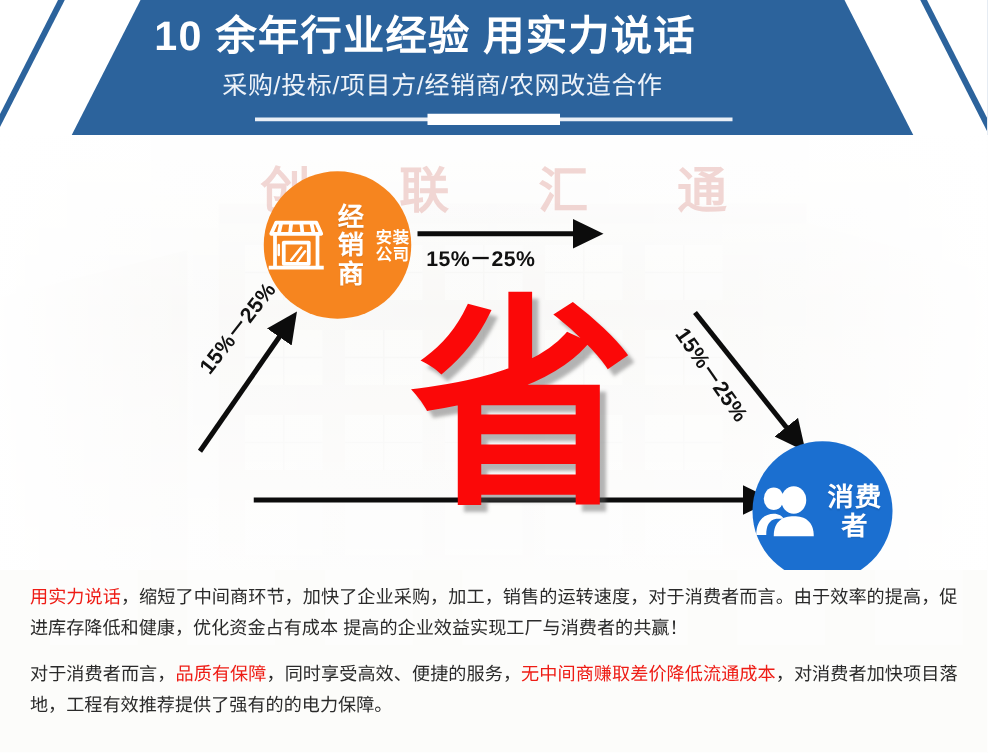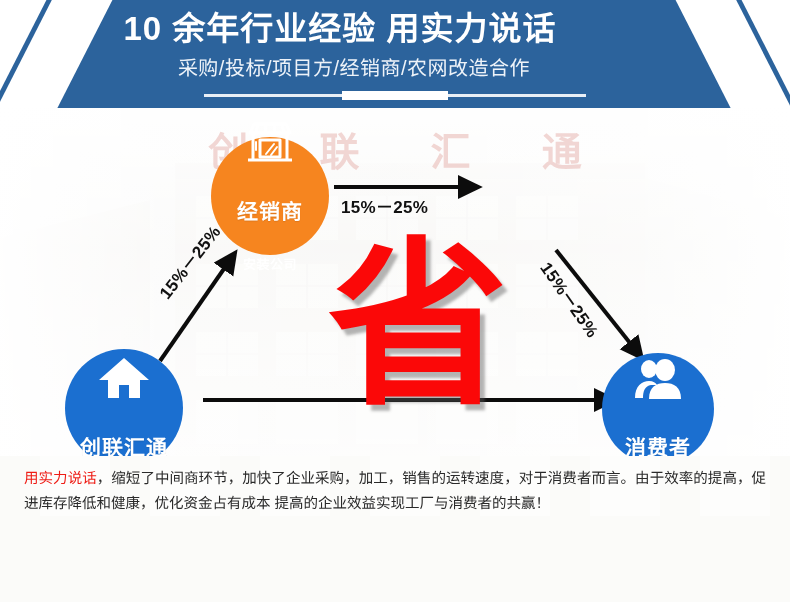--- a/index.html
+++ b/index.html
@@ -128,24 +128,23 @@
   }
 
   
   .node {
     position: absolute;
     border-radius: 50%;
     text-align: center;
     color: #ffffff;
     z-index: 6;
     display: flex;
-    flex-direction: column;
+    flex-direction: row;
     align-items: center;
     justify-content: center;
-    gap: 34px;
   }
   .node .node-icon { display: block; line-height: 0; }
   .node-label {
     font-size: 21px;
     font-weight: bold;
     letter-spacing: 1px;
     line-height: 1.05;
     margin-top: 3px;
     text-shadow: 0 1px 1px rgba(0,0,0,0.10);
   }
@@ -358,28 +357,20 @@
             <path d="M22 34 L30 24 M27 35 L33 27"></path>
             <path d="M12 22 v8"></path>
           </g>
         </svg>
       </span>
       <span class="node-label">经销商</span>
       <span class="node-sublabel">安装公司</span>
     </div>
 
 
-    <div class="node" id="node-company">
-      <span class="node-icon">
-        <svg width="54" height="44" viewBox="0 0 54 44">
-          <path d="M27 2 L52 24 H43 V42 H32 V29 H22 V42 H11 V24 H2 Z" fill="#ffffff"></path>
-        </svg>
-      </span>
-      <span class="node-label">创联汇通</span>
-    </div>
 
     <div class="node" id="node-consumer">
       <span class="node-icon">
         <svg width="52" height="42" viewBox="0 0 52 42">
           <g fill="#ffffff">
             <ellipse cx="17" cy="11" rx="8" ry="9"></ellipse>
             <path d="M3 40 C3 28 10 23 17 23 C21 23 24 25 25 27 L19 27 C13 28 11 33 11 40 Z"></path>
             <ellipse cx="33" cy="12" rx="10" ry="11"></ellipse>
             <path d="M17 41 C17 29 24 25 33 25 C42 25 49 29 49 41 Z"></path>
           </g>
@@ -397,16 +388,17 @@
         <rect x="150" y="150" width="70" height="60"></rect>
         <rect x="260" y="150" width="70" height="60"></rect>
         <rect x="370" y="150" width="70" height="60"></rect>
         <rect x="480" y="150" width="70" height="60"></rect>
         <rect x="590" y="150" width="70" height="60"></rect>
         <rect x="700" y="150" width="70" height="60"></rect>
       </g>
     </svg>
     <div class="footer-inner">
       <p class="para" id="para1"><span class="hl">用实力说话</span><span>，缩短了中间商环节，加快了企业采购，加工，销售的运转速度，对于消费者而言。由于效率的提高，促进库存降低和健康，优化资金占有成本 提高的企业效益实现工厂与消费者的共赢！</span></p>
+      <p class="para" id="para2"><span>对于消费者而言，</span><span class="hl">品质有保障</span><span>，同时享受高效、便捷的服务，</span><span class="hl">无中间商赚取差价降低流通成本</span><span>，对消费者加快项目落地，工程有效推荐提供了强有的的电力保障。</span></p>
     </div>
   </div>
 
 </div>
 
 </body></html>

